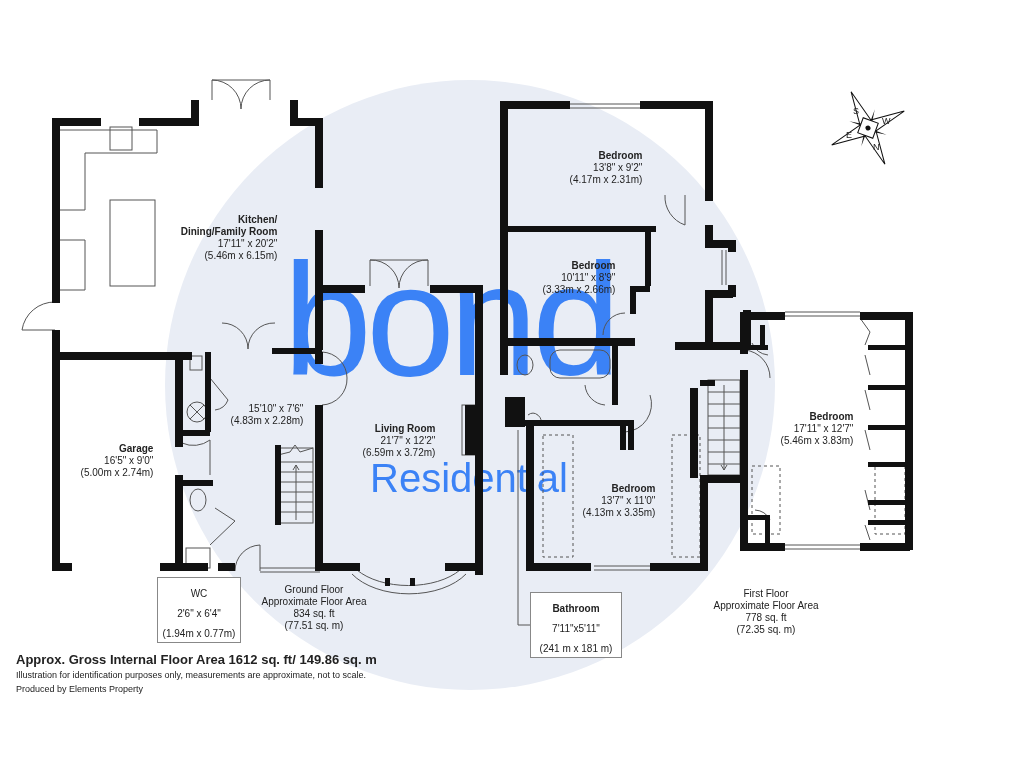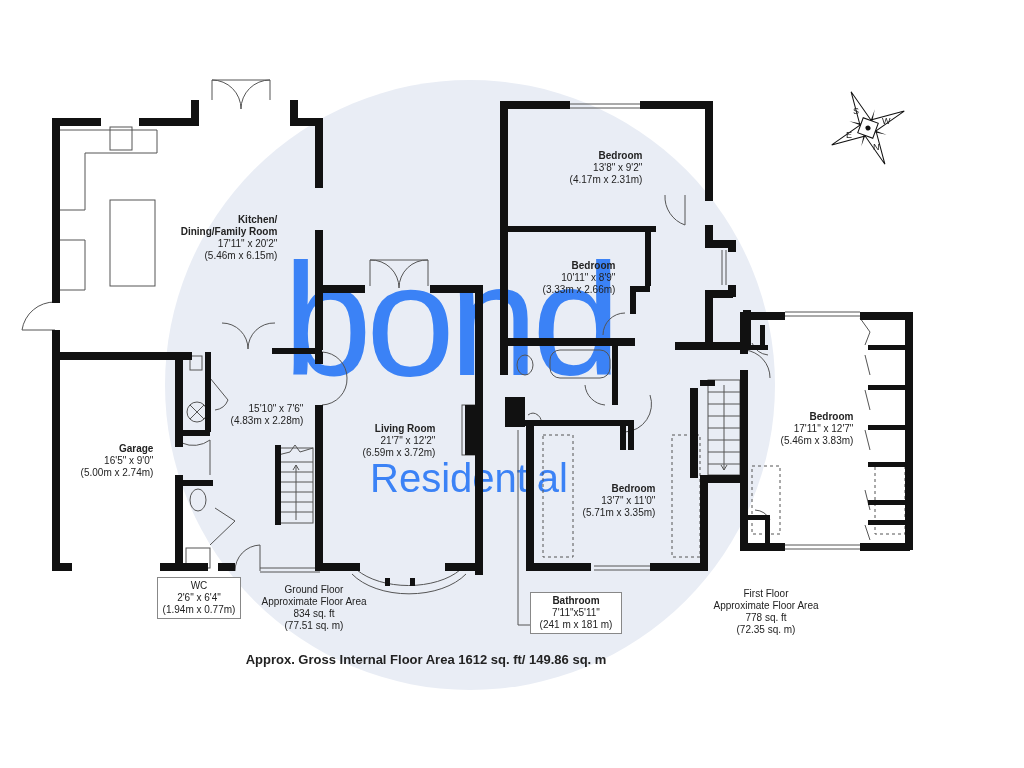--- a/index.html
+++ b/index.html
@@ -3,24 +3,24 @@
 <meta charset="utf-8">
 <style>
   html, body { margin:0; padding:0; }
   body { width:1024px; height:768px; background:#ffffff; position:relative; overflow:hidden; font-family:"Liberation Sans", sans-serif; color:#222; }
   .layer { position:absolute; left:0; top:0; width:1024px; height:768px; }
   .label { position:absolute; text-align:right; font-size:10px; line-height:12px; color:#222; white-space:nowrap; transform:translateX(-50%); }
   .label .name { font-weight:bold; display:block; }
   .label span { display:block; }
   .boxlabel { position:absolute; border:1px solid #888; background:#fff; text-align:center; font-size:10px; line-height:12px; padding:2px 4px; }
   .boxlabel .name { font-weight:bold; display:block; }
-  .boxlabel span { display:block; }
+  .boxlabel span { display:block;margin-top:8px; }
   .area { position:absolute; text-align:center; font-size:10px; line-height:12px; font-weight:normal; transform:translateX(-50%); white-space:nowrap; }
   .area span { display:block; }
-  .footer { position:absolute; left:8px; width:836px; text-align:center; }
+  .footer { position:absolute; left:16px; width:836px; }
   .footer .main { font-size:13px; font-weight:bold; color:#222; }
   .footer .note { font-size:9px; color:#222; margin-top:3px; }
   .footer .credit { font-size:9px; color:#222; margin-top:4px; }
   .wm-text { position:absolute; color:#3b82f6; font-family:"Liberation Sans", sans-serif; }
   .compass-letter { font-size:9px; font-family:"Liberation Sans", sans-serif; }
 </style>
 </head>
 <body>
 
 <div class="layer">
@@ -286,21 +286,21 @@
 
 <div class="label" style="left:579px;top:260px;">
   <span class="name">Bedroom</span>
   <span>10'11" x 8'9"</span>
   <span>(3.33m x 2.66m)</span>
 </div>
 
 <div class="label" style="left:619px;top:483px;">
   <span class="name">Bedroom</span>
   <span>13'7" x 11'0"</span>
-  <span>(5.71m x 3.35m)</span>
+  <span>(4.13m x 3.35m)</span>
 </div>
 
 <div class="label" style="left:817px;top:411px;">
   <span class="name">Bedroom</span>
   <span>17'11" x 12'7"</span>
   <span>(5.46m x 3.83m)</span>
 </div>
 
 <div class="boxlabel" style="left:530px;top:592px;width:82px;">
   <span class="name">Bathroom</span>
@@ -310,13 +310,15 @@
 
 <div class="area" style="left:766px;top:588px;">
   <span>First Floor</span>
   <span>Approximate Floor Area</span>
   <span>778 sq. ft</span>
   <span>(72.35 sq. m)</span>
 </div>
 
 <div class="footer" style="top:652px;">
   <div class="main">Approx. Gross Internal Floor Area 1612 sq. ft/ 149.86 sq. m</div>
+  <div class="note">Illustration for identification purposes only, measurements are approximate, not to scale.</div>
+  <div class="credit">Produced by Elements Property</div>
 </div>
 
 </body></html>

